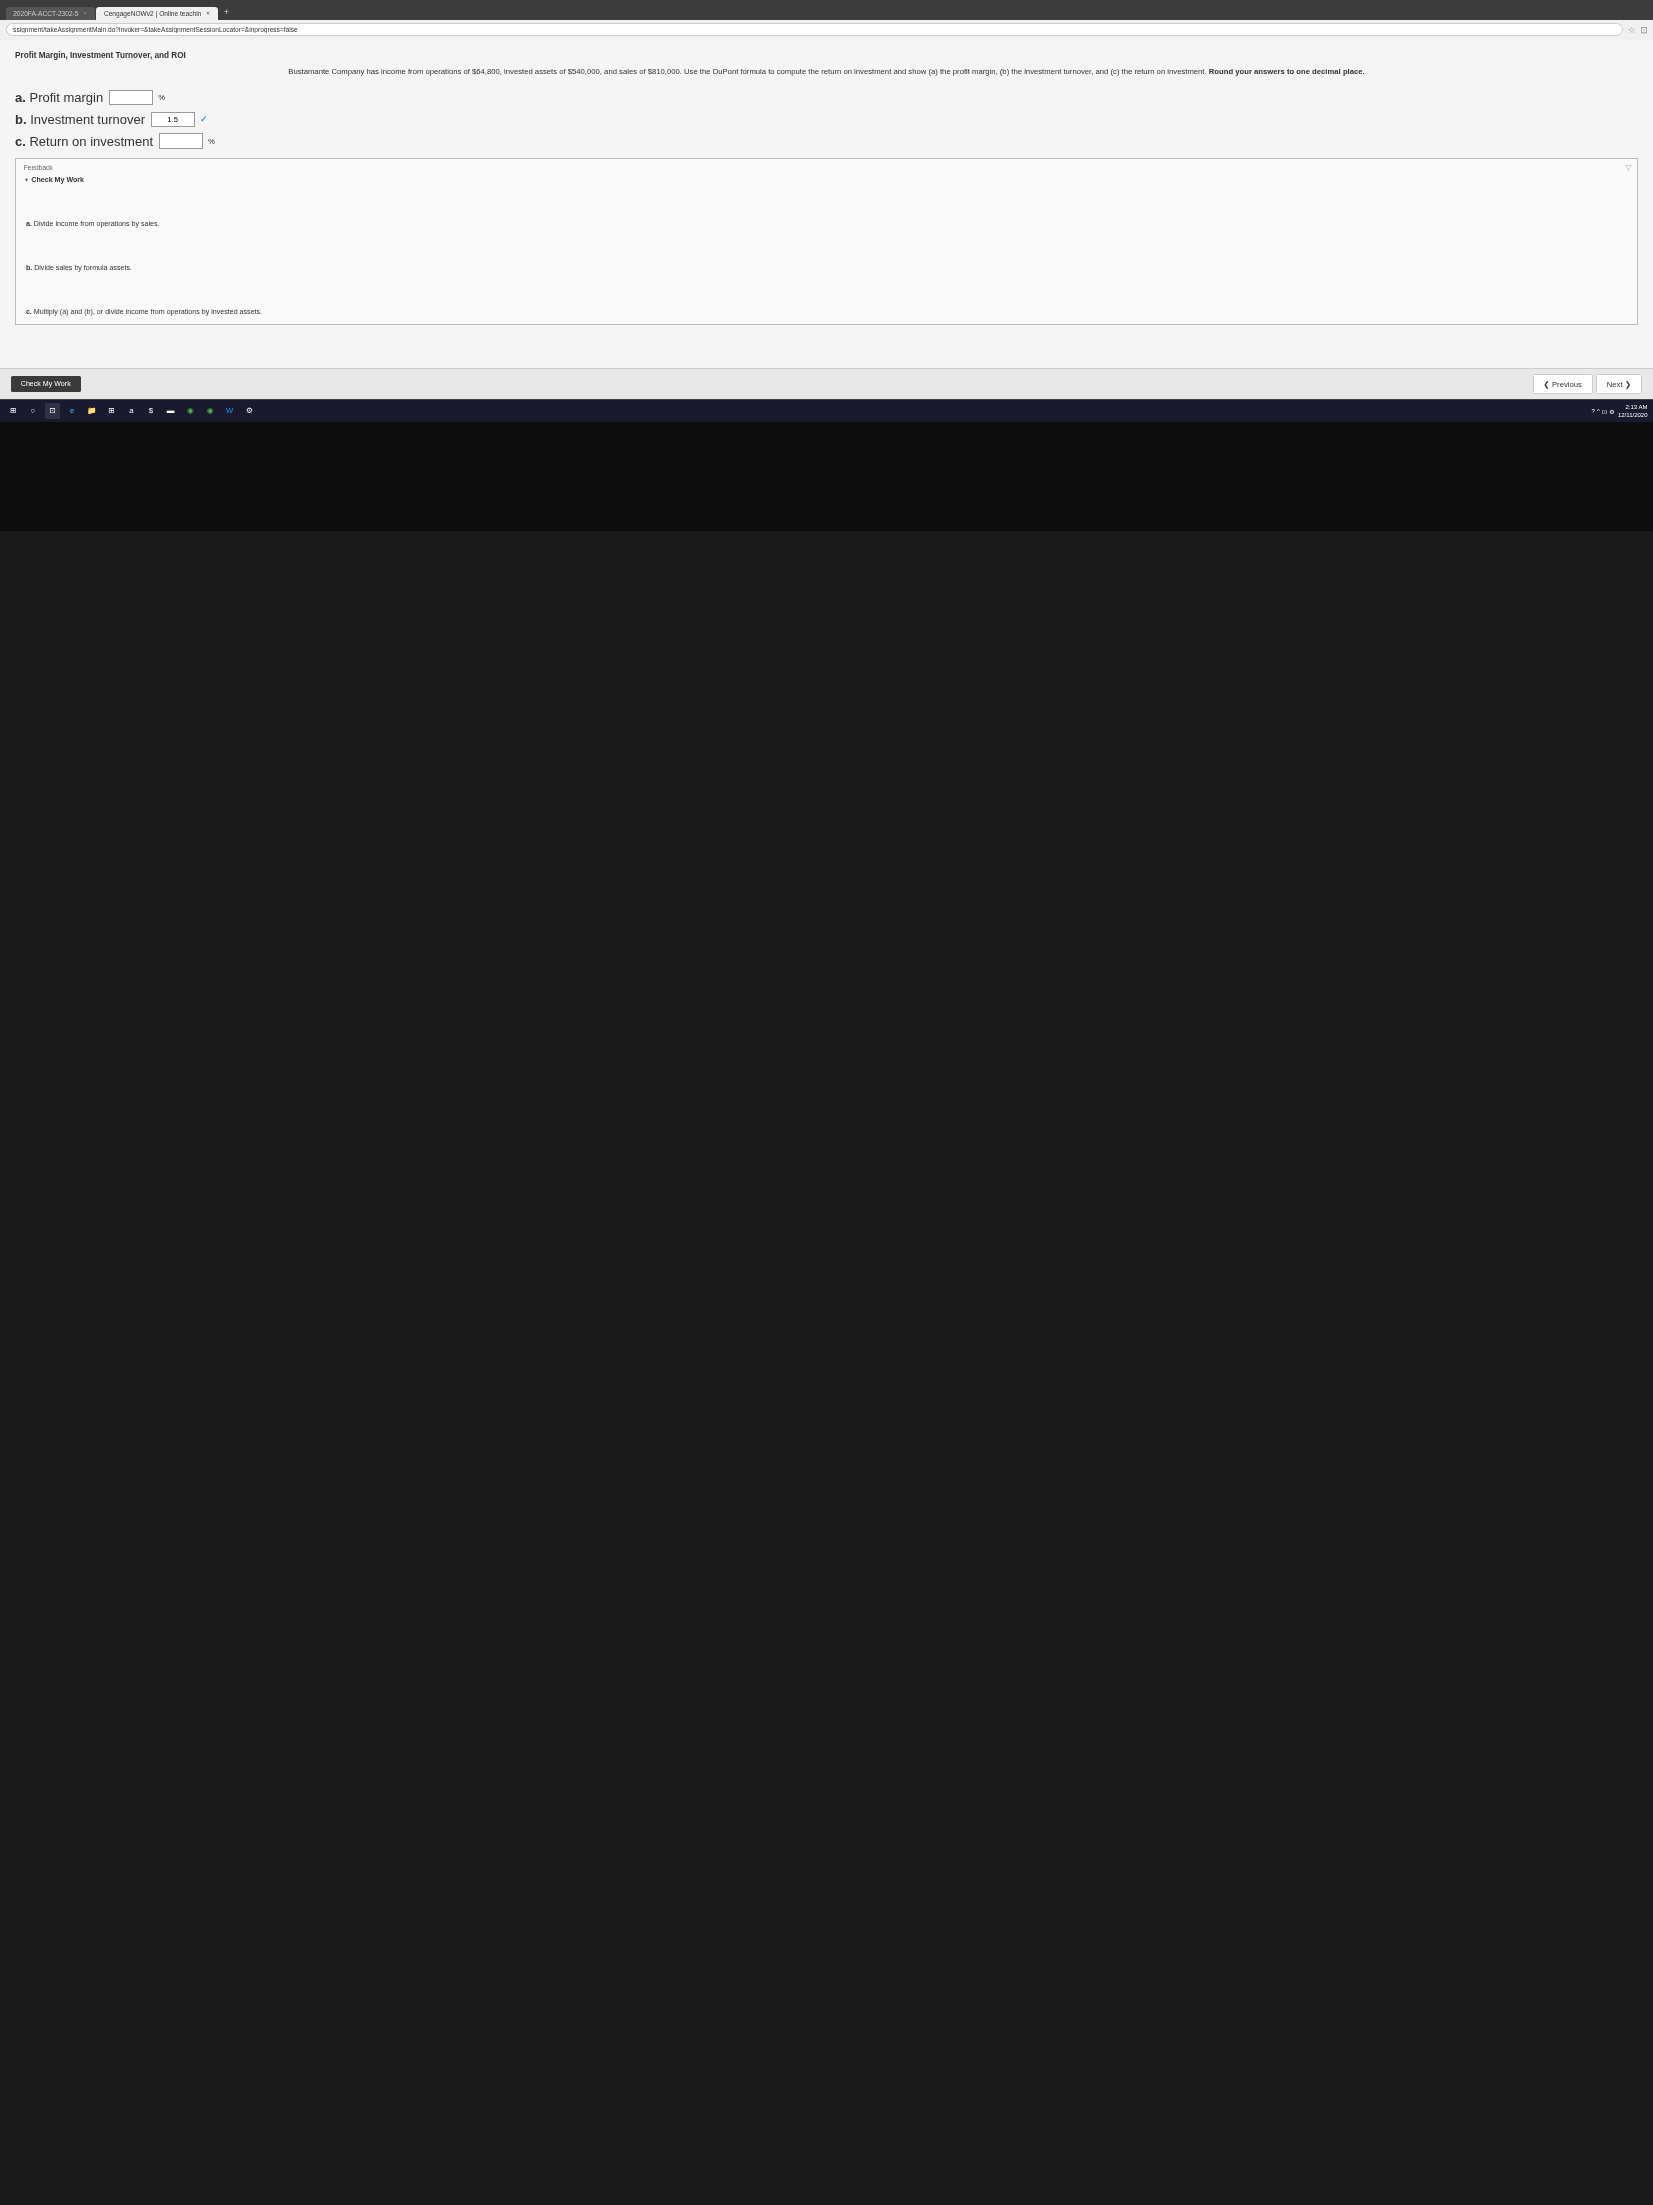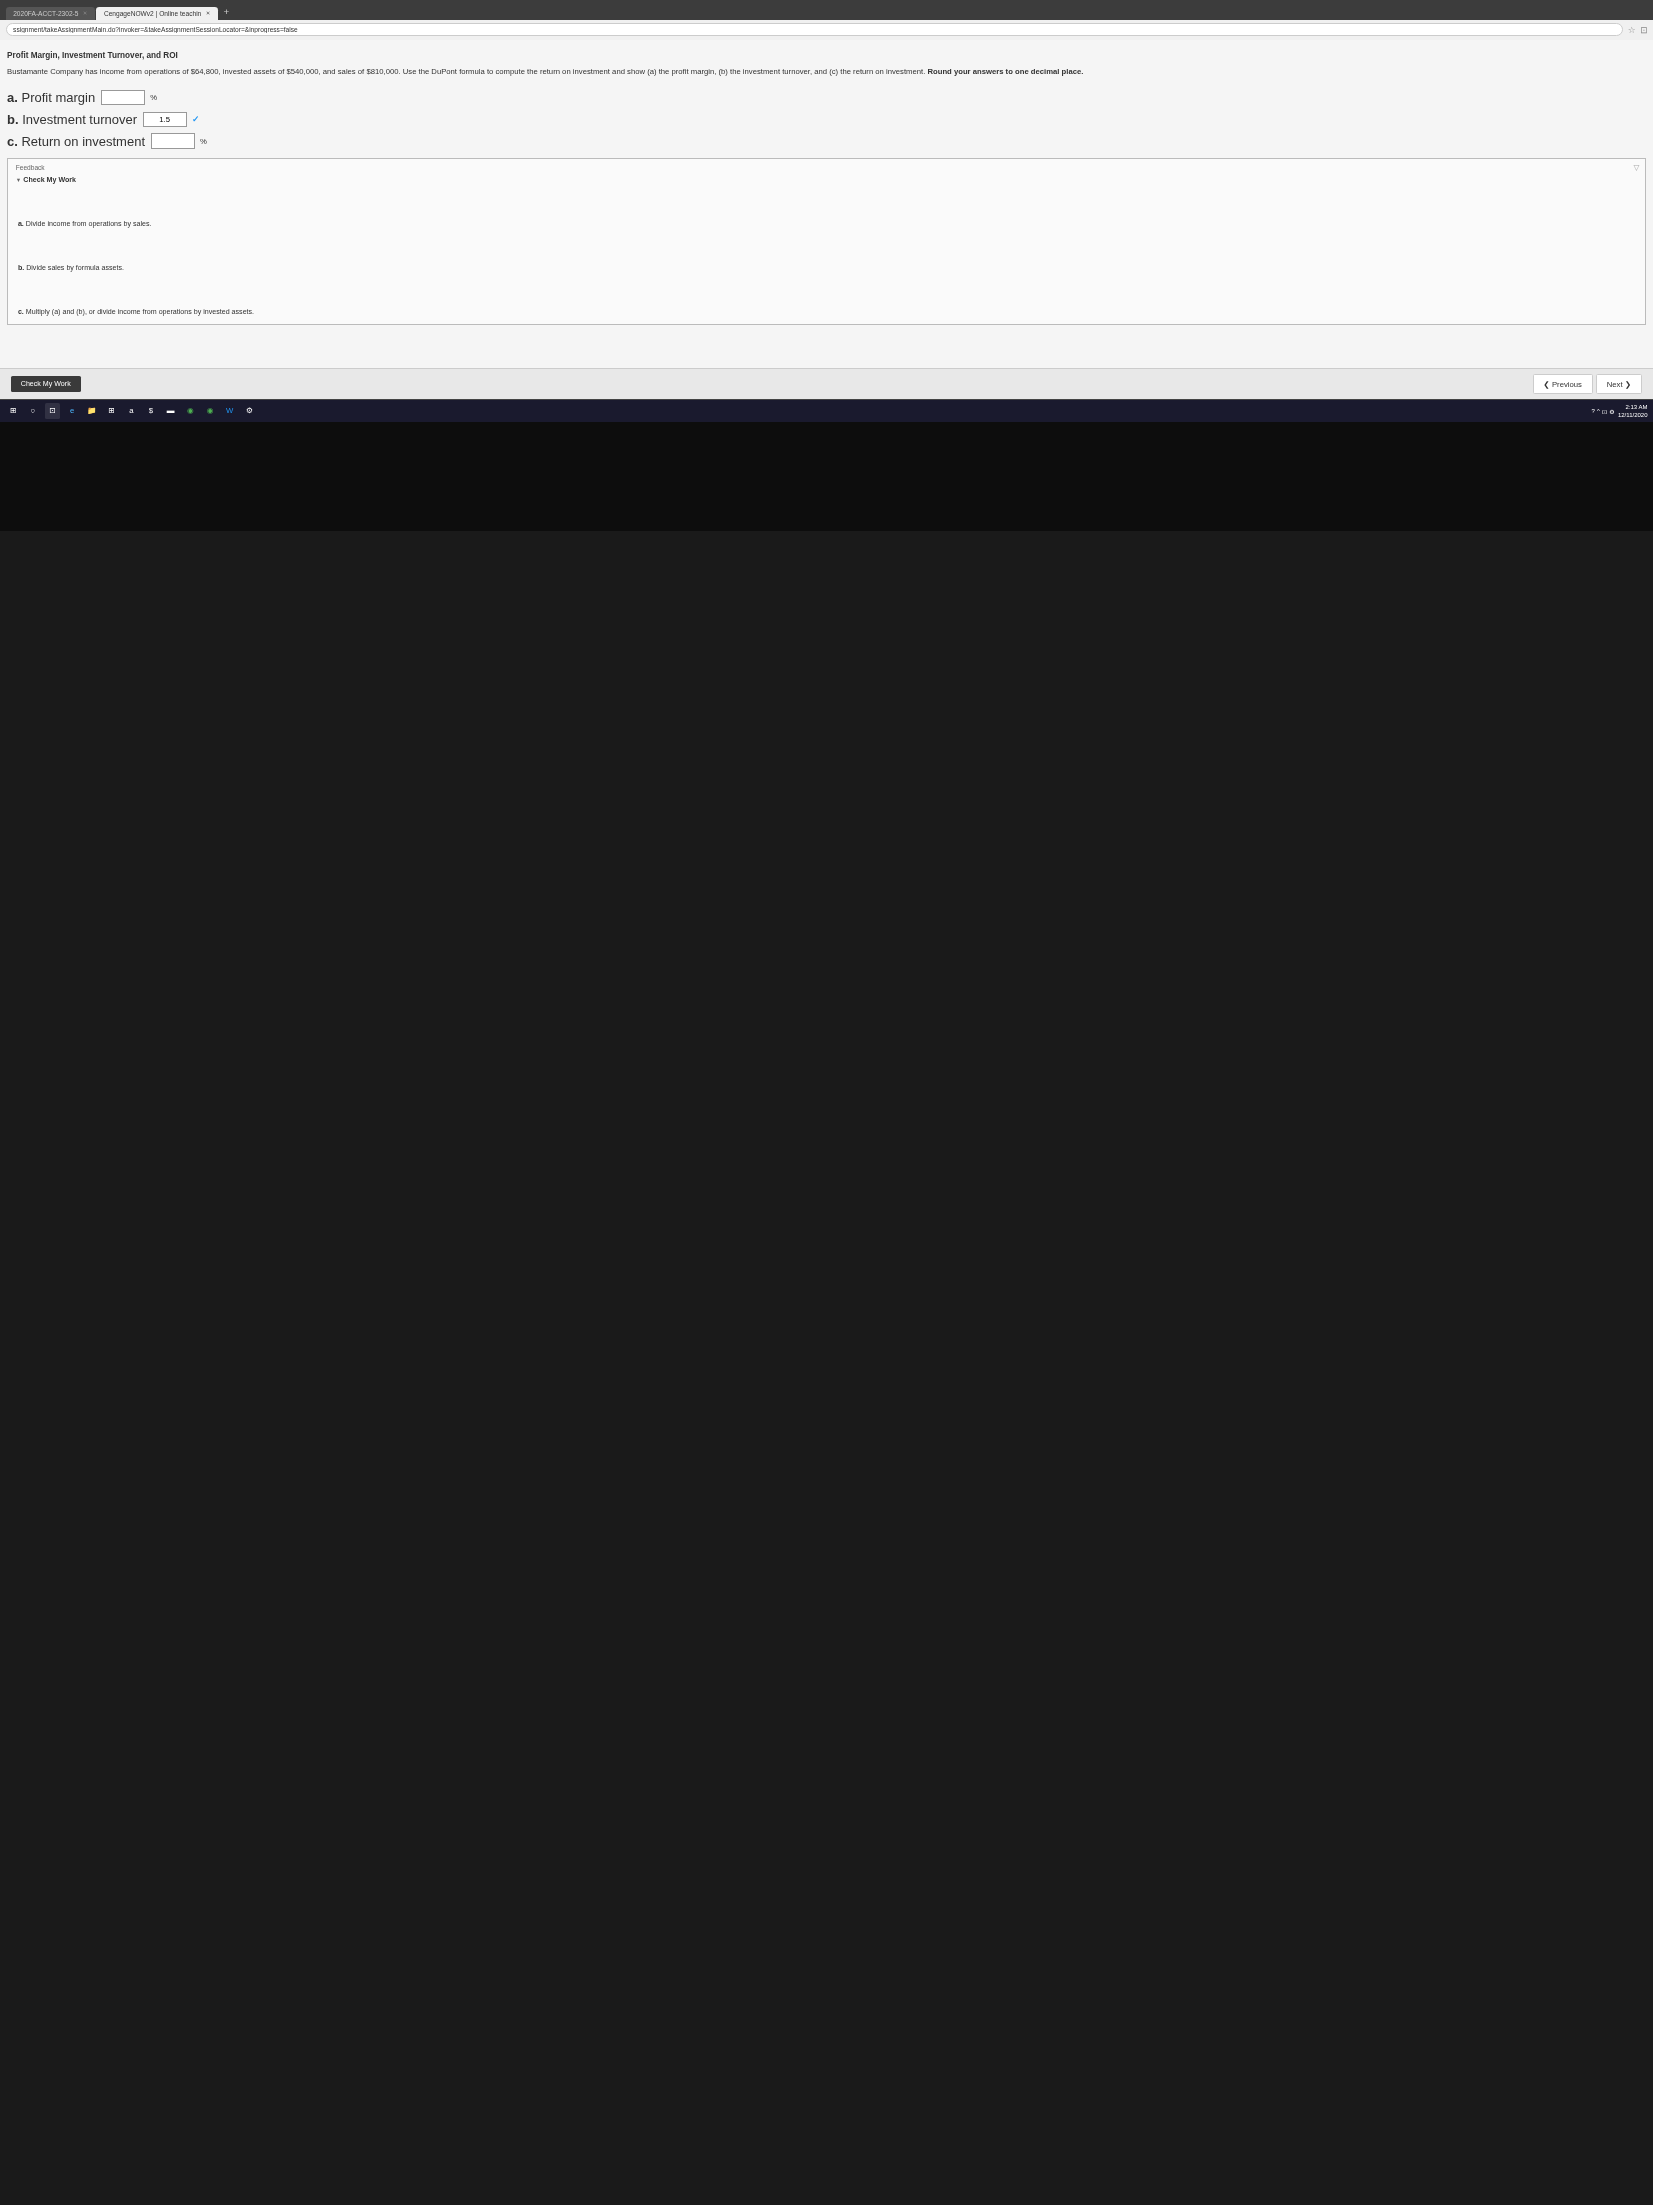--- a/index.html
+++ b/index.html
@@ -82,35 +82,36 @@
     .address-star {
       color: #888;
       font-size: 8.8px;
       cursor: pointer;
     }
 
     
     .page-content {
       background: #f5f5f5;
       min-height: 328px;
-      padding: 11px 7px;
+      padding: 11px 15px;
     }
 
     .question-title {
       font-size: 8.2px;
       font-weight: bold;
       color: #333;
       margin-bottom: 6.6px;
     }
 
     .question-body {
       font-size: 7.7px;
       color: #333;
       line-height: 1.6;
       margin-bottom: 11px;
+      text-align: center;
     }
 
     .question-body strong {
       font-weight: bold;
     }
 
     
     .form-row {
       display: flex;
       align-items: center;

